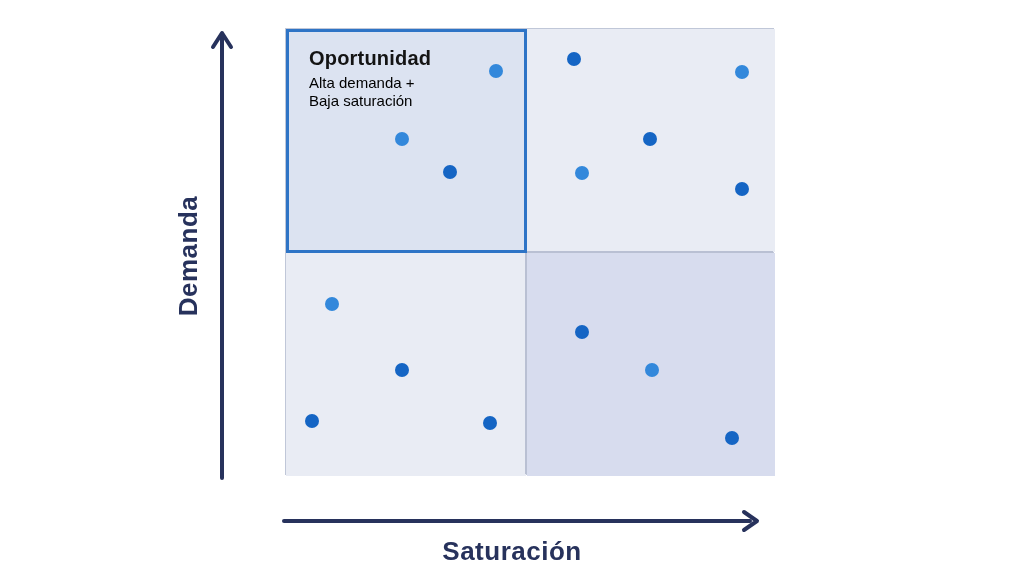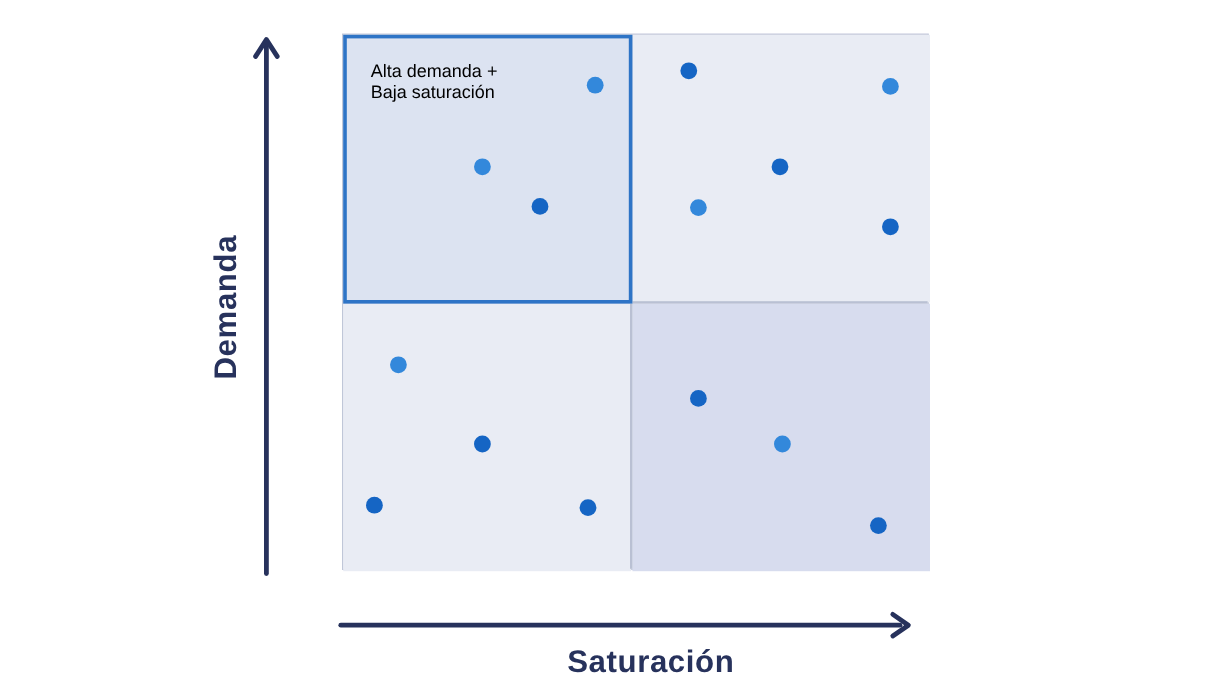--- a/index.html
+++ b/index.html
@@ -35,21 +35,20 @@
     height: 30px;
     line-height: 30px;
     transform: rotate(-90deg);
   }
   .x-axis-label {
     left: 412px;
     top: 536px;
     width: 200px;
     height: 30px;
     line-height: 30px;
-    text-align: right;
   }
 
   .grid {
     position: absolute;
     left: 285px;
     top: 28px;
     width: 489px;
     height: 447px;
     border: 1px solid #c0c7d8;
     background: #e9ecf4;
@@ -114,20 +113,21 @@
 
   <div class="axis-label x-axis-label js-axis-color" style="color: rgb(39, 50, 92);">Saturación</div>
 
   <div class="grid">
 
     <div class="divider divider-vertical"></div>
     <div class="divider divider-horizontal"></div>
 
     <div class="quadrant quadrant-top-left" style="background: rgb(220, 227, 241); border-color: rgb(46, 116, 198);">
       <div class="quadrant-caption">
+        <div class="quadrant-title">Oportunidad</div>
         <div class="quadrant-subtitle">
           <div>Alta demanda +</div>
           <div>Baja saturación</div>
         </div>
       </div>
     </div>
 
     <div class="quadrant quadrant-top-right" style="background: rgb(233, 236, 244);"></div>
     <div class="quadrant quadrant-bottom-left" style="background: rgb(233, 236, 244);"></div>
     <div class="quadrant quadrant-bottom-right" style="background: rgb(215, 220, 238);"></div>

